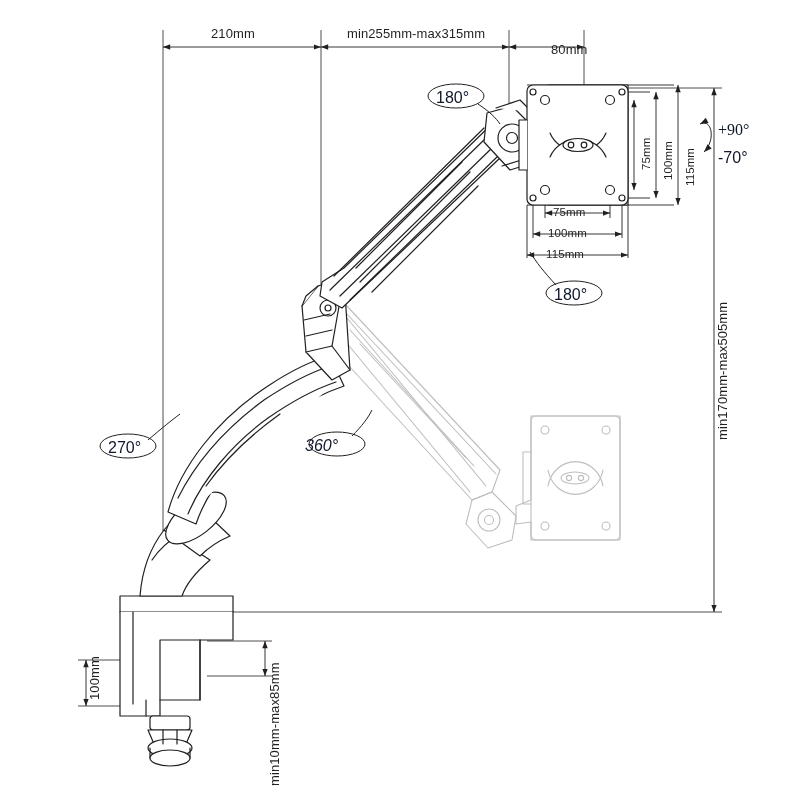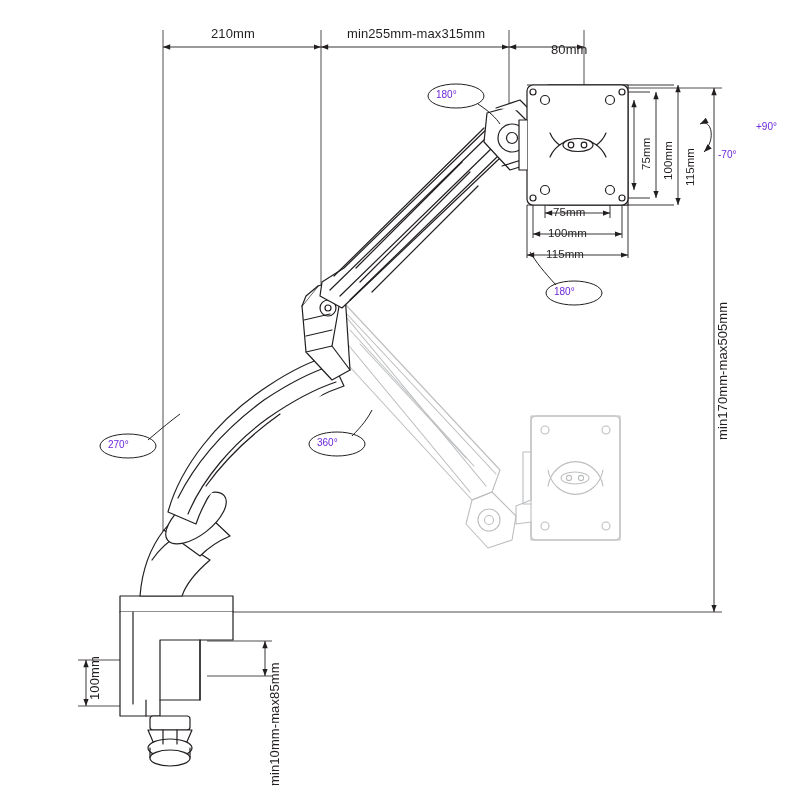--- a/index.html
+++ b/index.html
@@ -35,22 +35,22 @@
     line-height: 1;
   }
   .dim-label.small {
     font-size: 11.5px;
   }
   .vert {
     transform-origin: left top;
   }
   .angle-label {
     position: absolute;
-    font-size: 10px;
-    color: #6d28d9;
+    font-size: 16px;
+    color: #0f172a;
     white-space: nowrap;
     line-height: 1;
   }
 </style>
 </head>
 <body>
 
 <div id="stage">
 
   <svg id="diagram" viewBox="0 0 800 800">
@@ -258,17 +258,17 @@
   <div class="dim-label small" style="left:546px; top:249px;">115mm</div>
 
   <div class="dim-label vert" style="left:716px; top:440px; transform:rotate(-90deg);">min170mm-max505mm</div>
 
   <div class="dim-label vert" style="left:88px; top:700px; transform:rotate(-90deg);">100mm</div>
   <div class="dim-label vert" style="left:268px; top:786px; transform:rotate(-90deg);">min10mm-max85mm</div>
 
   <div class="angle-label" style="left:436px; top:90px;">180°</div>
   <div class="angle-label" style="left:554px; top:287px;">180°</div>
   <div class="angle-label" style="left:108px; top:440px;text-align:right;">270°</div>
-  <div class="angle-label" style="left:317px; top:438px;">360°</div>
-  <div class="angle-label" style="left:756px; top:122px;">+90°</div>
+  <div class="angle-label" style="left:305px; top:438px;font-style:italic;">360°</div>
+  <div class="angle-label" style="left:718px; top:122px;font-family:Liberation Serif, serif;">+90°</div>
   <div class="angle-label" style="left:718px; top:150px;">-70°</div>
 
 </div>
 
 </body></html>

